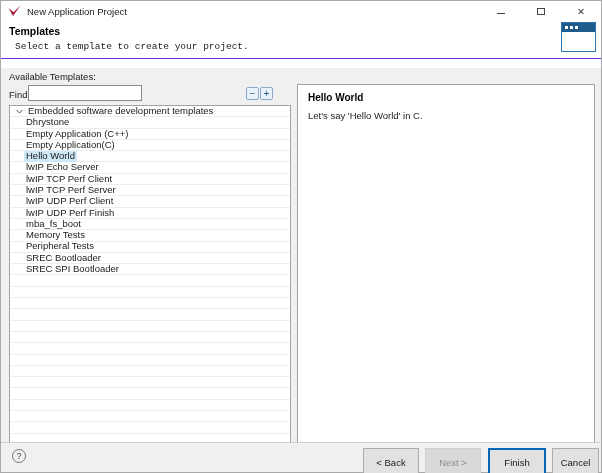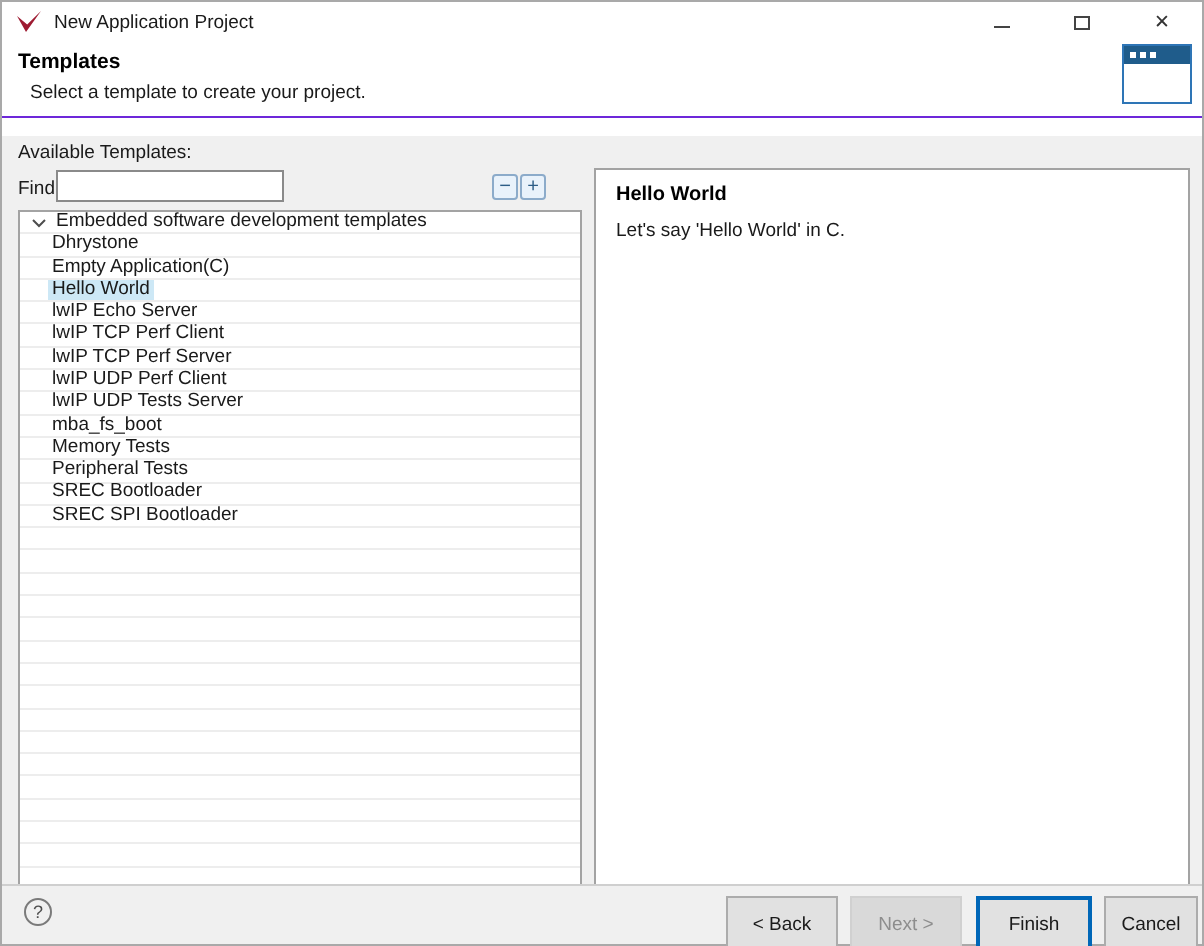--- a/index.html
+++ b/index.html
@@ -29,21 +29,21 @@
   .min-glyph { display:inline-block; width:8px; border-top:1px solid #444; margin-top:4px; }
   .max-glyph { display:inline-block; width:8px; height:7px; border:1px solid #444; }
   .close-glyph { font-size:9.5px; color:#333; }
 
   
   .banner {
     position:absolute; top:20px; left:0; right:0; height:38px;
     background:#ffffff; border-bottom:1px solid #6d28d9;
   }
   .banner-title { position:absolute; left:8px; top:4px; font-size:10.5px; font-weight:bold; color:#000; }
-  .banner-sub   { position:absolute; left:14px; top:20px; font-size:9.5px; color:#1a1a1a; }
+  .banner-sub   { position:absolute; left:14px; top:20px; font-size:9.5px; color:#1a1a1a;font-family:Liberation Mono, monospace; }
   .banner-icon {
     position:absolute; right:5px; top:1px; width:35px; height:30px;
     background:#ffffff; border:1px solid #2e75b6;
   }
   .bi-strip { height:9px; background:#1f5c8b; display:flex; align-items:center; padding-left:3px; }
   .bi-dot { width:3px; height:3px; background:#ffffff; margin-right:2px; }
 
   
   .content {
     position:absolute; top:67px; left:0; right:0; height:384px;
@@ -168,39 +168,42 @@
             <polyline points="0.5,1 3.5,4 6.5,1" stroke="#4d4d4d" stroke-width="1" fill="none"></polyline>
           </svg>
         </span>
         <span class="root-label">Embedded software development templates</span>
       </div>
       <div id="tree-items">
           <div class="tree-row item">
             <span class="item-label">Dhrystone</span>
           </div>
           <div class="tree-row item">
+            <span class="item-label">Empty Application (C++)</span>
+          </div>
+          <div class="tree-row item">
             <span class="item-label">Empty Application(C)</span>
           </div>
           <div class="tree-row item">
             <span class="item-label selected">Hello World</span>
           </div>
           <div class="tree-row item">
             <span class="item-label">lwIP Echo Server</span>
           </div>
           <div class="tree-row item">
             <span class="item-label">lwIP TCP Perf Client</span>
           </div>
           <div class="tree-row item">
             <span class="item-label">lwIP TCP Perf Server</span>
           </div>
           <div class="tree-row item">
             <span class="item-label">lwIP UDP Perf Client</span>
           </div>
           <div class="tree-row item">
-            <span class="item-label">lwIP UDP Tests Server</span>
+            <span class="item-label">lwIP UDP Perf Finish</span>
           </div>
           <div class="tree-row item">
             <span class="item-label">mba_fs_boot</span>
           </div>
           <div class="tree-row item">
             <span class="item-label">Memory Tests</span>
           </div>
           <div class="tree-row item">
             <span class="item-label">Peripheral Tests</span>
           </div>

